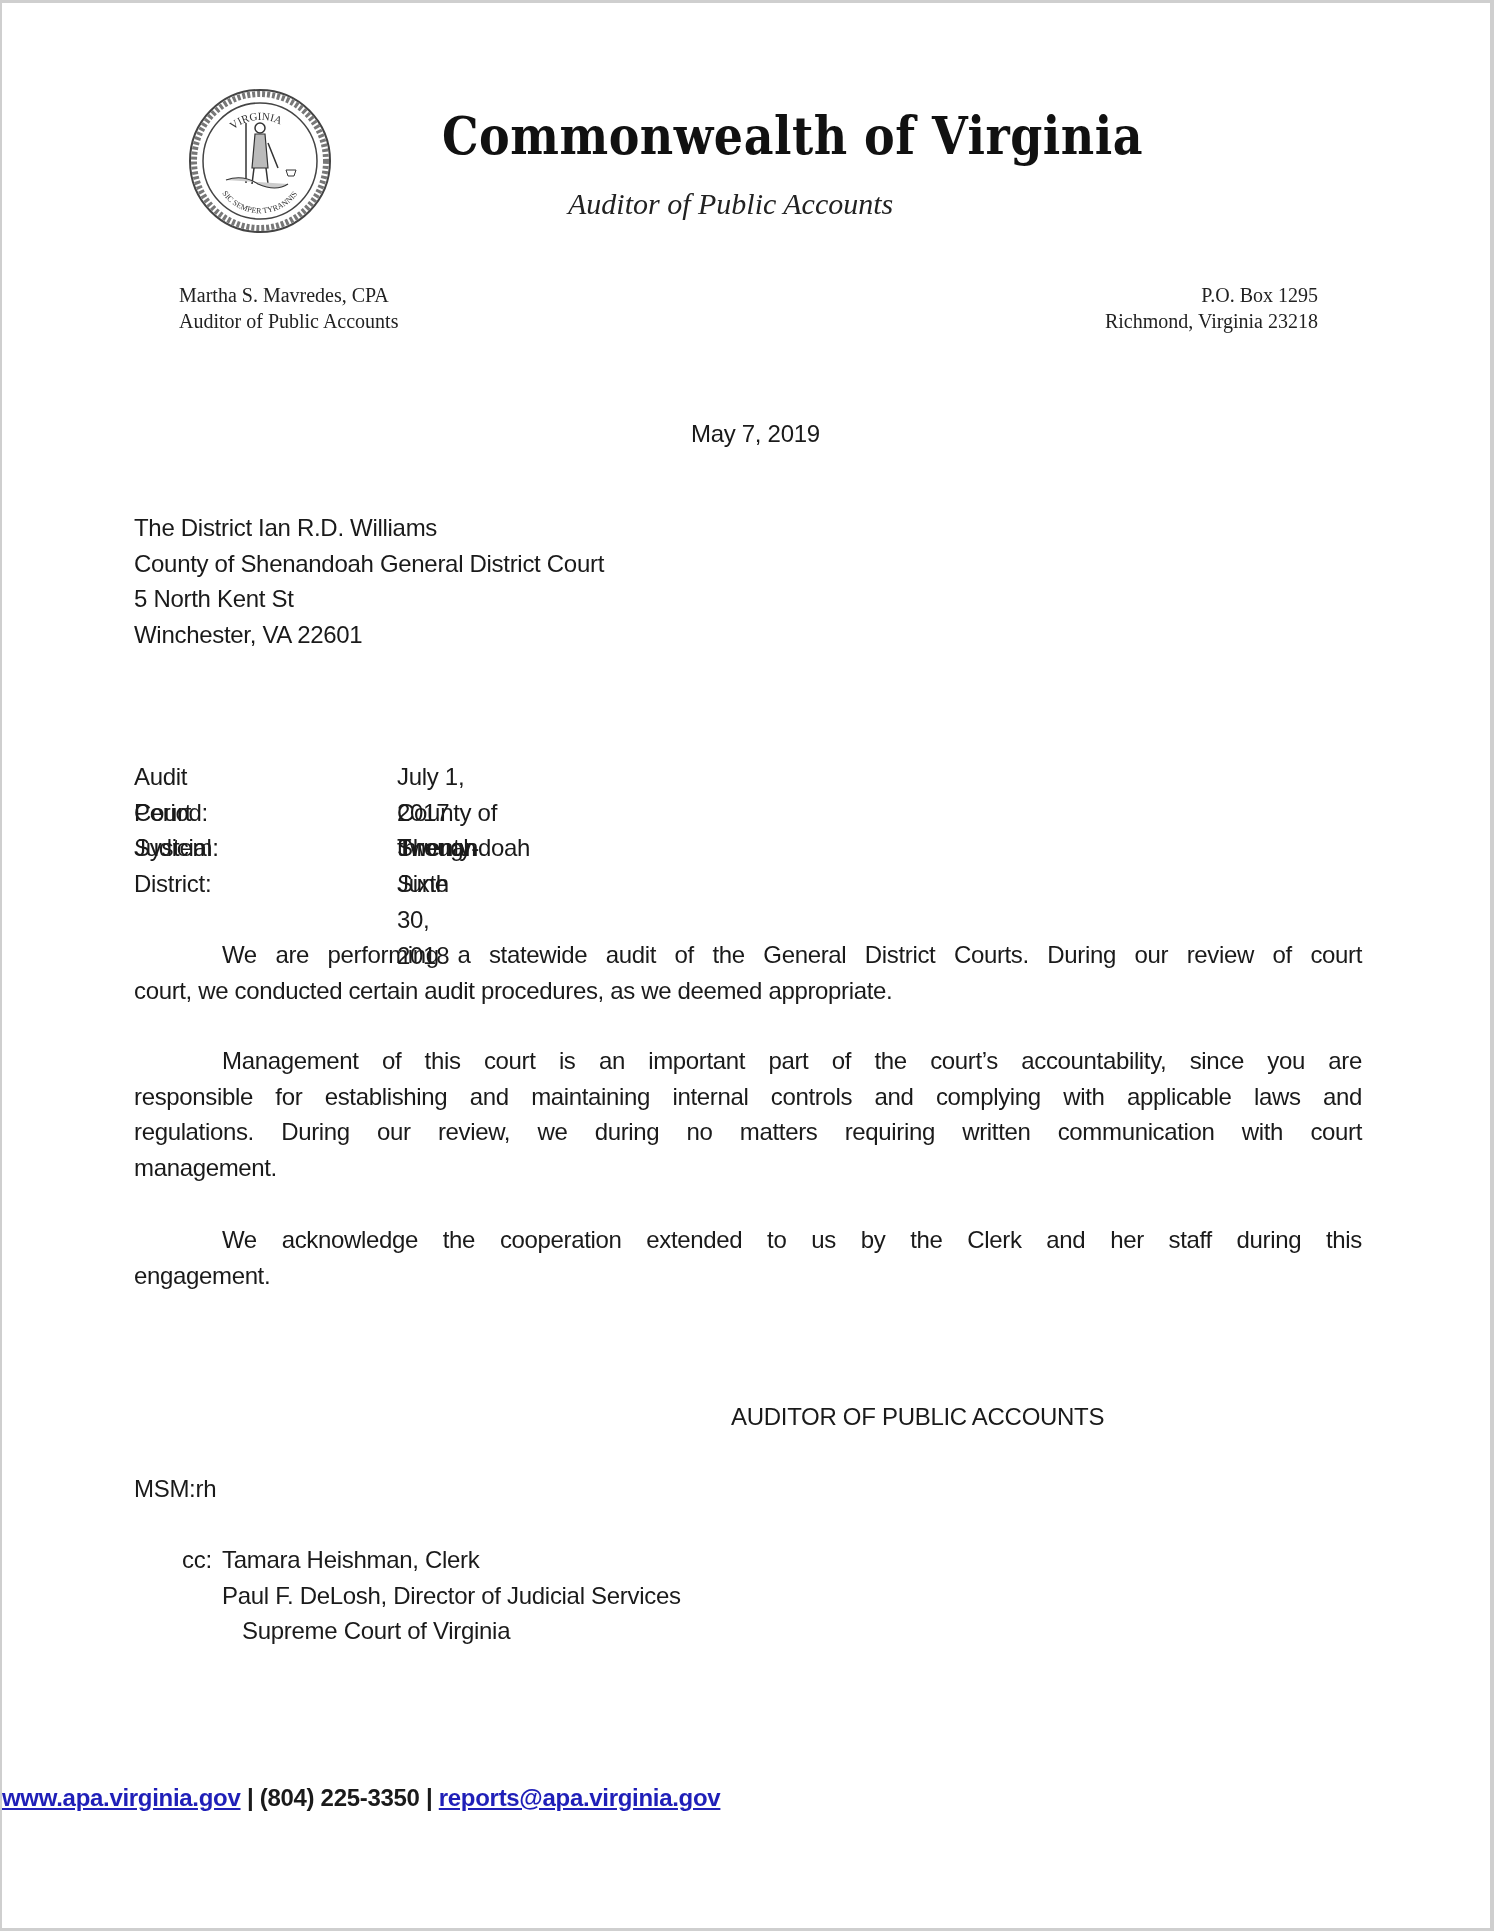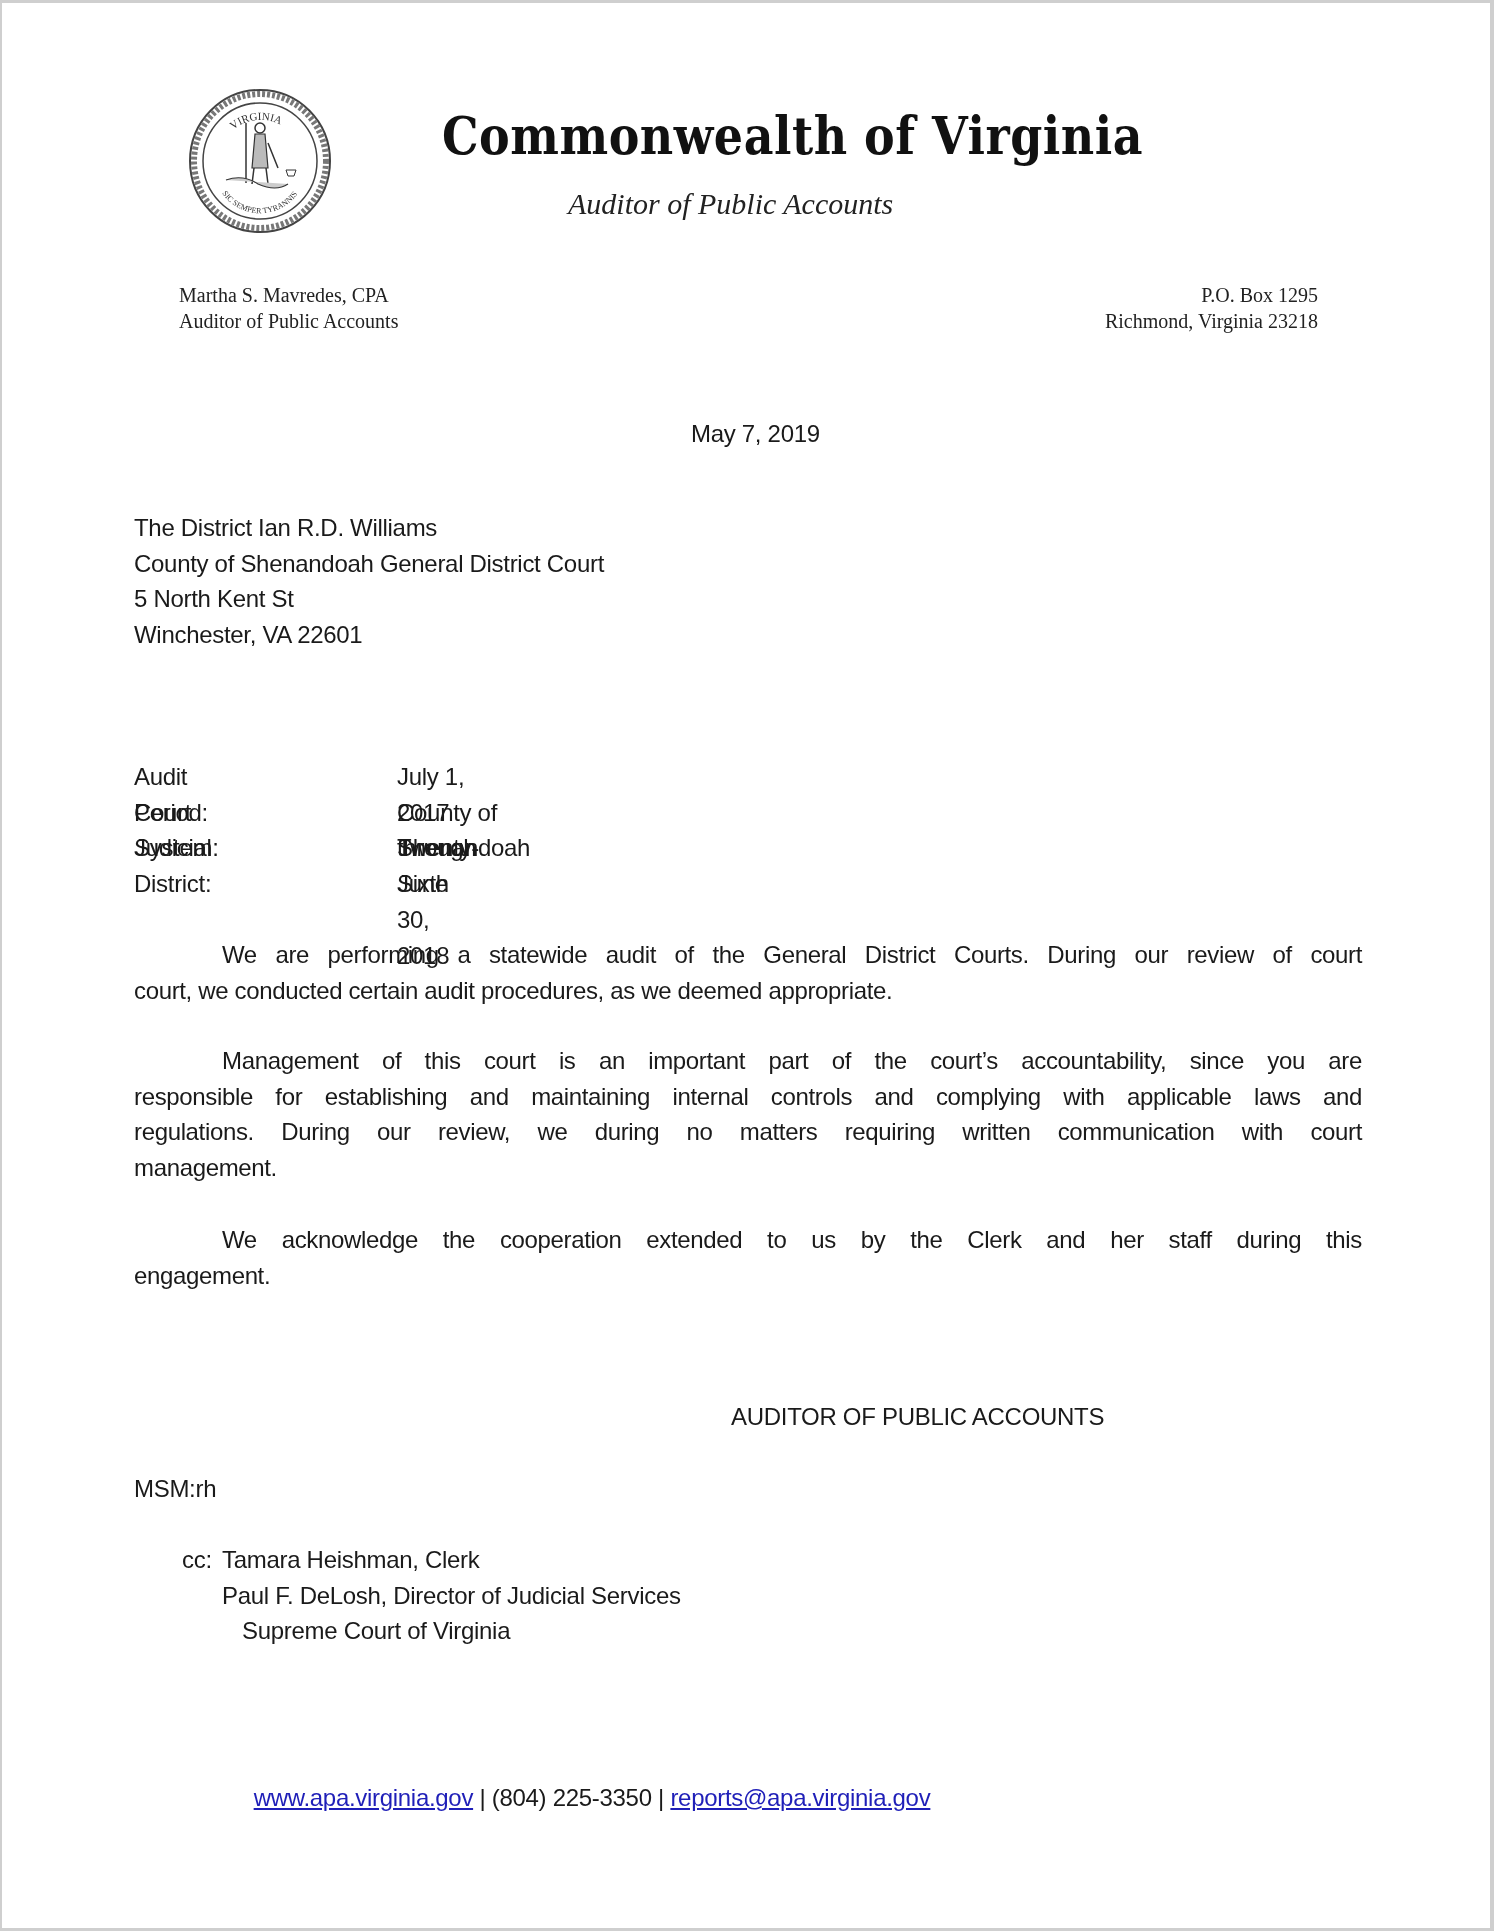--- a/index.html
+++ b/index.html
@@ -117,21 +117,21 @@
   <div class="abs body-font" style="left:729px; top:1396px;">AUDITOR OF PUBLIC ACCOUNTS</div>
   <div class="abs body-font" style="left:132px; top:1468px;">MSM:rh</div>
 
   <div class="abs body-font" style="left:132px; top:1539px;margin-left:48px;">cc:</div>
   <div class="abs body-font" style="left:220px; top:1539px;">
     <div>Tamara Heishman, Clerk</div>
     <div>Paul F. DeLosh, Director of Judicial Services</div>
     <div style="padding-left:20px;">Supreme Court of Virginia</div>
   </div>
 
-  <div class="abs body-font" style="left:0; width:1180px; top:1777px; text-align:center;">
+  <div class="abs body-font" style="left:0; width:1180px; top:1777px; text-align:left;font-weight:bold;">
     <a class="link" href="#">www.apa.virginia.gov</a>
     <span>|</span>
     <span>(804) 225-3350</span>
     <span>|</span>
     <a class="link" href="#">reports@apa.virginia.gov</a>
   </div>
 
 </div>
 
 </body></html>

